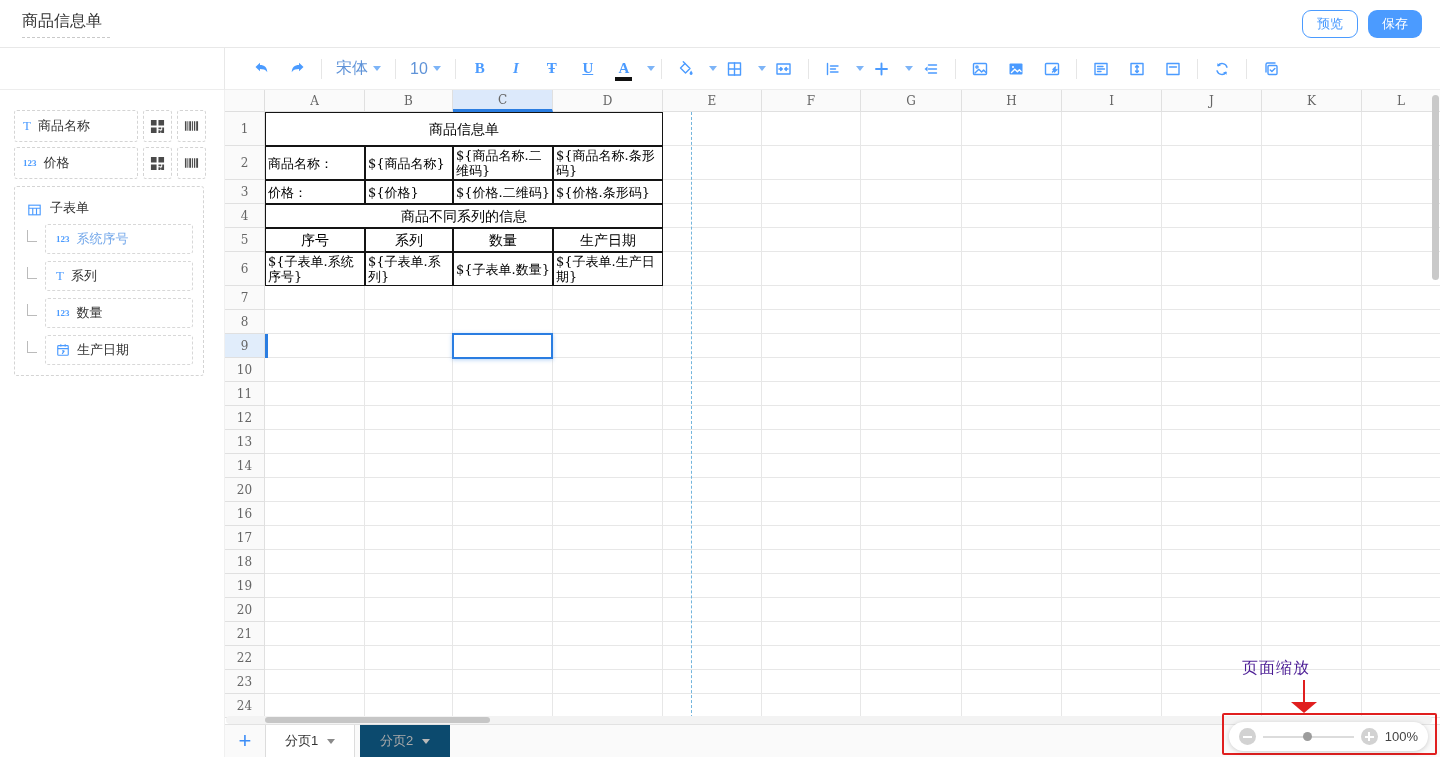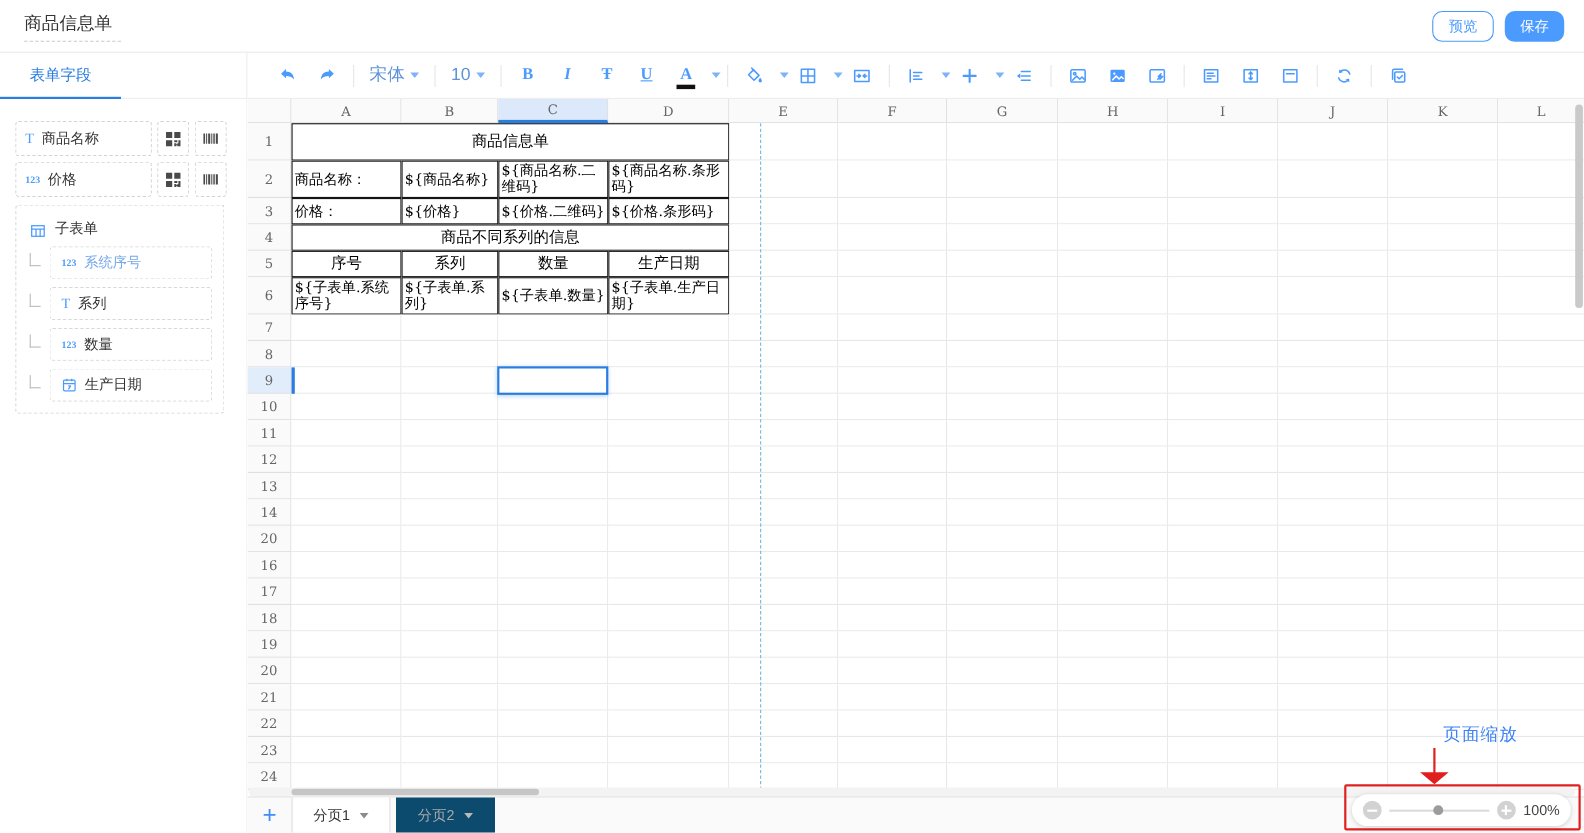--- a/index.html
+++ b/index.html
@@ -86,38 +86,37 @@
   
   #zoombox{position:absolute;left:1222px;top:713px;width:215px;height:42px;border:2px solid #e01f1f;border-radius:2px;}
   #zoompill{position:absolute;left:1229px;top:722px;width:199px;height:29px;background:#fff;border-radius:15px;box-shadow:0 1px 5px rgba(0,0,0,.18);display:flex;align-items:center;padding:0 10px;}
   .zc{width:17px;height:17px;border-radius:50%;background:#d2d2d2;position:relative;flex:none;}
   .zc::before,.zc.plus::after{content:"";position:absolute;background:#fff;}
   .zc::before{left:4px;top:7.5px;width:9px;height:2px;}
   .zc.plus::after{left:7.5px;top:4px;width:2px;height:9px;}
   #ztrack{flex:1;height:2px;background:#dcdcdc;margin:0 7px;position:relative;}
   #zhandle{position:absolute;left:44%;top:-4px;width:9px;height:9px;border-radius:50%;background:#9c9c9c;}
   #zlabel{font-size:13px;color:#444;margin-left:7px;}
-  #anno-label{position:absolute;left:1312px;top:658px;font-size:16px;color:#3b82f6;letter-spacing:1px;}
+  #anno-label{position:absolute;left:1242px;top:658px;font-size:16px;color:#4c1d95;letter-spacing:1px;}
   #anno-stem{position:absolute;left:1303px;top:680px;width:2px;height:23px;background:#e01f1f;}
   #anno-head{position:absolute;left:1291px;top:702px;width:0;height:0;border-left:13px solid transparent;border-right:13px solid transparent;border-top:11px solid #e01f1f;}
 </style>
 </head>
 <body>
 
 <div id="page">
 
   <div id="hdr">
     <div class="title">商品信息单</div>
     <div class="spacer"></div>
     <button class="btn ghost">预览</button>
     <button class="btn primary">保存</button>
   </div>
 
   <div id="tabbar">
-    <div class="s-tab active">表单字段</div>
   </div>
 
   <div id="toolbar">
     <button class="tbtn">
         <svg width="17" height="16" viewBox="0 0 16 16">
           <path class="fl" d="M2 6 L6.5 1.8 V4 C11 4 13.5 6.5 13.8 11.2 C12 8.6 9.5 8 6.5 8 V10.2 Z"></path>
         </svg>
       </button>
     <button class="tbtn">
         <svg width="17" height="16" viewBox="0 0 16 16">

